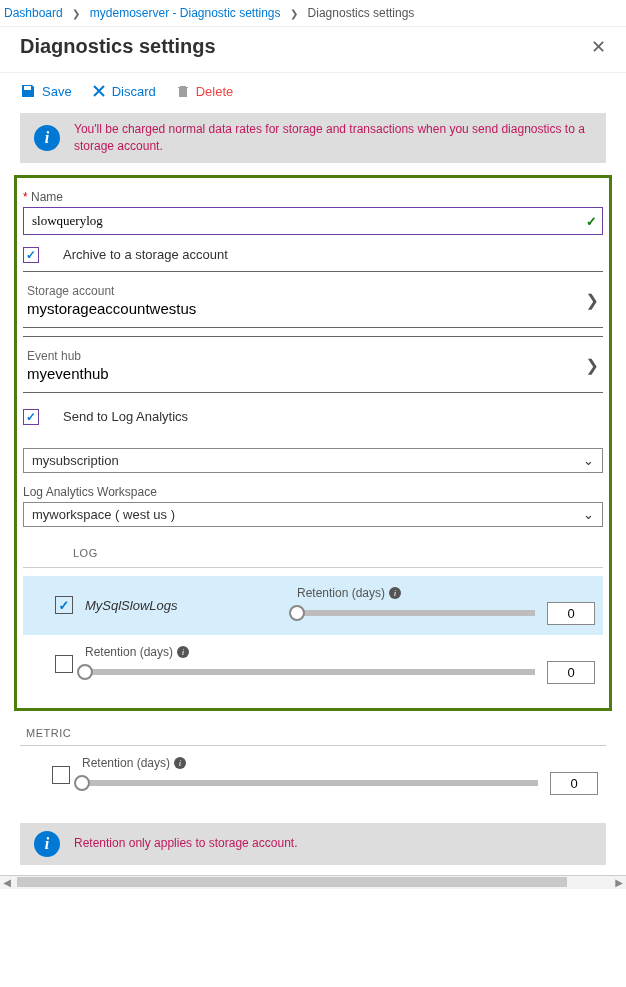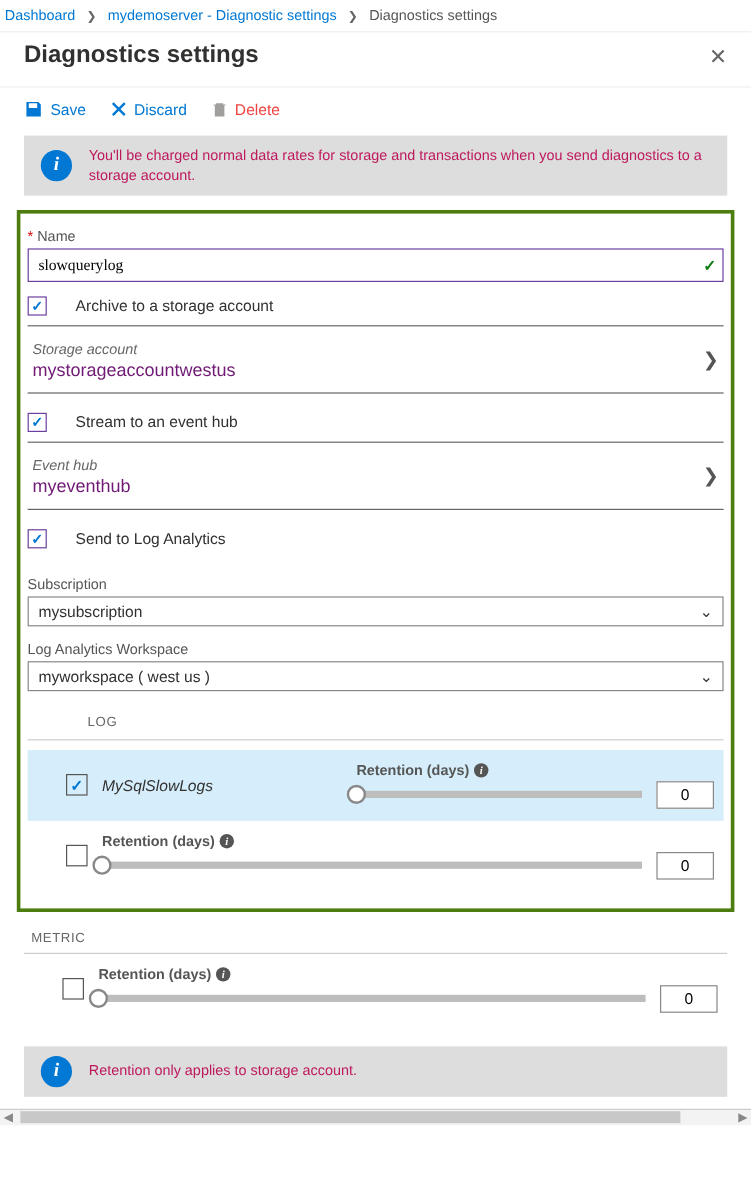--- a/index.html
+++ b/index.html
@@ -24,33 +24,33 @@
     .tinput { width: 100%; border: 1px solid #8a8886; padding: 5px 28px 5px 8px; font-size: 13px; position: relative; }
     .tinput.valid { border-color: #6b3fa0; font-family: Liberation Serif, serif; }
     .input-wrap { position: relative; }
     .check-ok { position: absolute; right: 6px; top: 50%; transform: translateY(-50%); color: #107c10; font-weight: bold; }
     .cb-row { display: flex; align-items: flex-start; gap: 24px; margin: 10px 0 6px; }
     .cb { width: 16px; height: 16px; border: 1px solid #6b3fa0; display: flex; align-items: center; justify-content: center; cursor: pointer; }
     .cb.checked { background: #fff; color: #0078d4; }
     .cb.checked::after { content: "✓"; font-size: 12px; color: #0078d4; font-weight: bold; }
     .hr { border: none; border-top: 1px solid #666; margin: 8px 0; }
     .pick-row { display: flex; justify-content: space-between; align-items: center; padding: 4px 4px 10px; border-bottom: 1px solid #666; cursor: pointer; }
-    .pick-row .pv-label { font-size: 12px; color: #666; margin-bottom: 2px; font-style: italic; }
-    .pick-row .pv-val { font-size: 15px; color: #701a75; }
+    .pick-row .pv-label { font-size: 12px; color: #666; margin-bottom: 2px; }
+    .pick-row .pv-val { font-size: 15px; color: #000000; }
     .chev { color: #555; font-size: 16px; }
     .select { width: 100%; border: 1px solid #8a8886; padding: 4px 8px; font-size: 13px; display: flex; justify-content: space-between; align-items: center; cursor: pointer; background: #fff; }
     .section-hdr { font-size: 11px; color: #666; letter-spacing: 0.5px; margin: 20px 0 6px 6px; padding-left: 44px; }
     .section-hdr-out { font-size: 11px; color: #666; letter-spacing: 0.5px; margin: 16px 20px 6px 26px; }
     .log-row { display: flex; align-items: center; padding: 10px 8px; gap: 12px; }
     .log-row.selected { background: #d6eefb; }
     .log-row .cb-sq { width: 18px; height: 18px; border: 1px solid #555; display: flex; align-items: center; justify-content: center; cursor: pointer; margin-left: 24px; }
     .log-row .cb-sq.on::after { content: "✓"; color: #0078d4; font-weight: bold; font-size: 13px; }
     .log-row .name { flex: 0 0 200px; font-size: 13px; font-style: italic; }
     .retention { flex: 1; }
-    .retention .rlbl { font-size: 12px; color: #555; display: flex; align-items: center; gap: 4px; margin-bottom: 2px; font-weight: bold; }
+    .retention .rlbl { font-size: 12px; color: #555; display: flex; align-items: center; gap: 4px; margin-bottom: 2px; }
     .retention .rlbl .hint { width: 12px; height: 12px; border-radius: 50%; background: #555; color: #fff; font-size: 9px; display: flex; align-items: center; justify-content: center; font-style: italic; font-family: Georgia, serif; }
     .slider-wrap { display: flex; align-items: center; gap: 12px; }
     .slider { flex: 1; height: 6px; background: #bdbdbd; position: relative; }
     .slider .thumb { position: absolute; left: 0; top: 50%; transform: translate(-50%,-50%); width: 16px; height: 16px; border-radius: 50%; background: #fff; border: 2px solid #888; }
     .days-box { width: 48px; border: 1px solid #8a8886; padding: 3px 4px; text-align: center; font-size: 13px; }
     .metric-wrap { margin: 0 20px; }
     .bottom-info { margin: 18px 20px 10px; }
     .scrollbar-h { height: 14px; border-top: 1px solid #ccc; background: #f3f3f3; position: relative; display: flex; align-items: center; }
     .scrollbar-h .arrow { width: 14px; color: #888; font-size: 10px; text-align: center; }
     .scrollbar-h .thumb-h { margin-left: 3px; width: 550px; height: 10px; background: #c8c8c8; }
@@ -115,42 +115,37 @@
   <hr class="hr">
 
   <div class="pick-row">
     <div>
       <div class="pv-label">Storage account</div>
       <div class="pv-val">mystorageaccountwestus</div>
     </div>
     <span class="chev">❯</span>
   </div>
 
-  <div class="cb-row" style="margin-top:16px;">
-    <span class="cb checked"></span>
-    <span>Stream to an event hub</span>
-  </div>
   <hr class="hr">
 
   <div class="pick-row">
     <div>
       <div class="pv-label">Event hub</div>
       <div class="pv-val">myeventhub</div>
     </div>
     <span class="chev">❯</span>
   </div>
 
   <div class="cb-row" style="margin-top:16px;">
     <span class="cb checked"></span>
     <span>Send to Log Analytics</span>
   </div>
   <hr class="hr" style="margin-bottom:14px;border-color:#fff;">
 
   <div class="field">
-    <label class="lbl">Subscription</label>
     <div class="select">
       <span>mysubscription</span>
       <span>⌄</span>
     </div>
   </div>
 
   <div class="field">
     <label class="lbl">Log Analytics Workspace</label>
     <div class="select">
       <span>myworkspace ( west us )</span>

